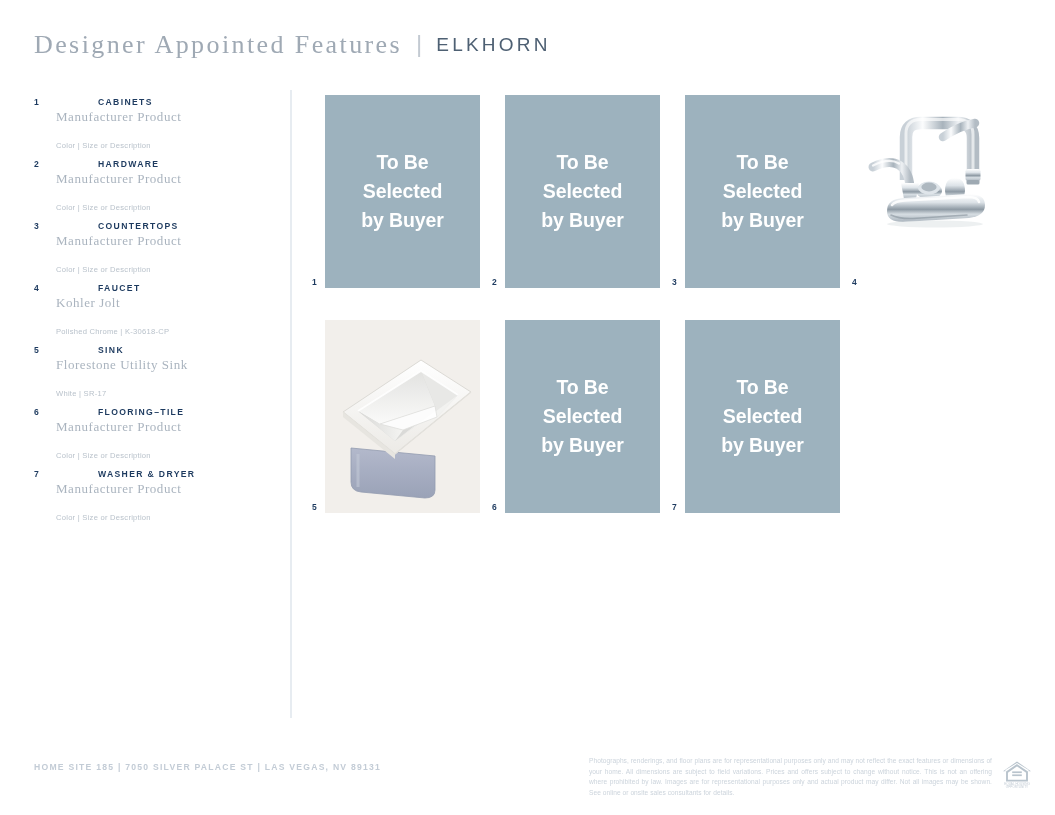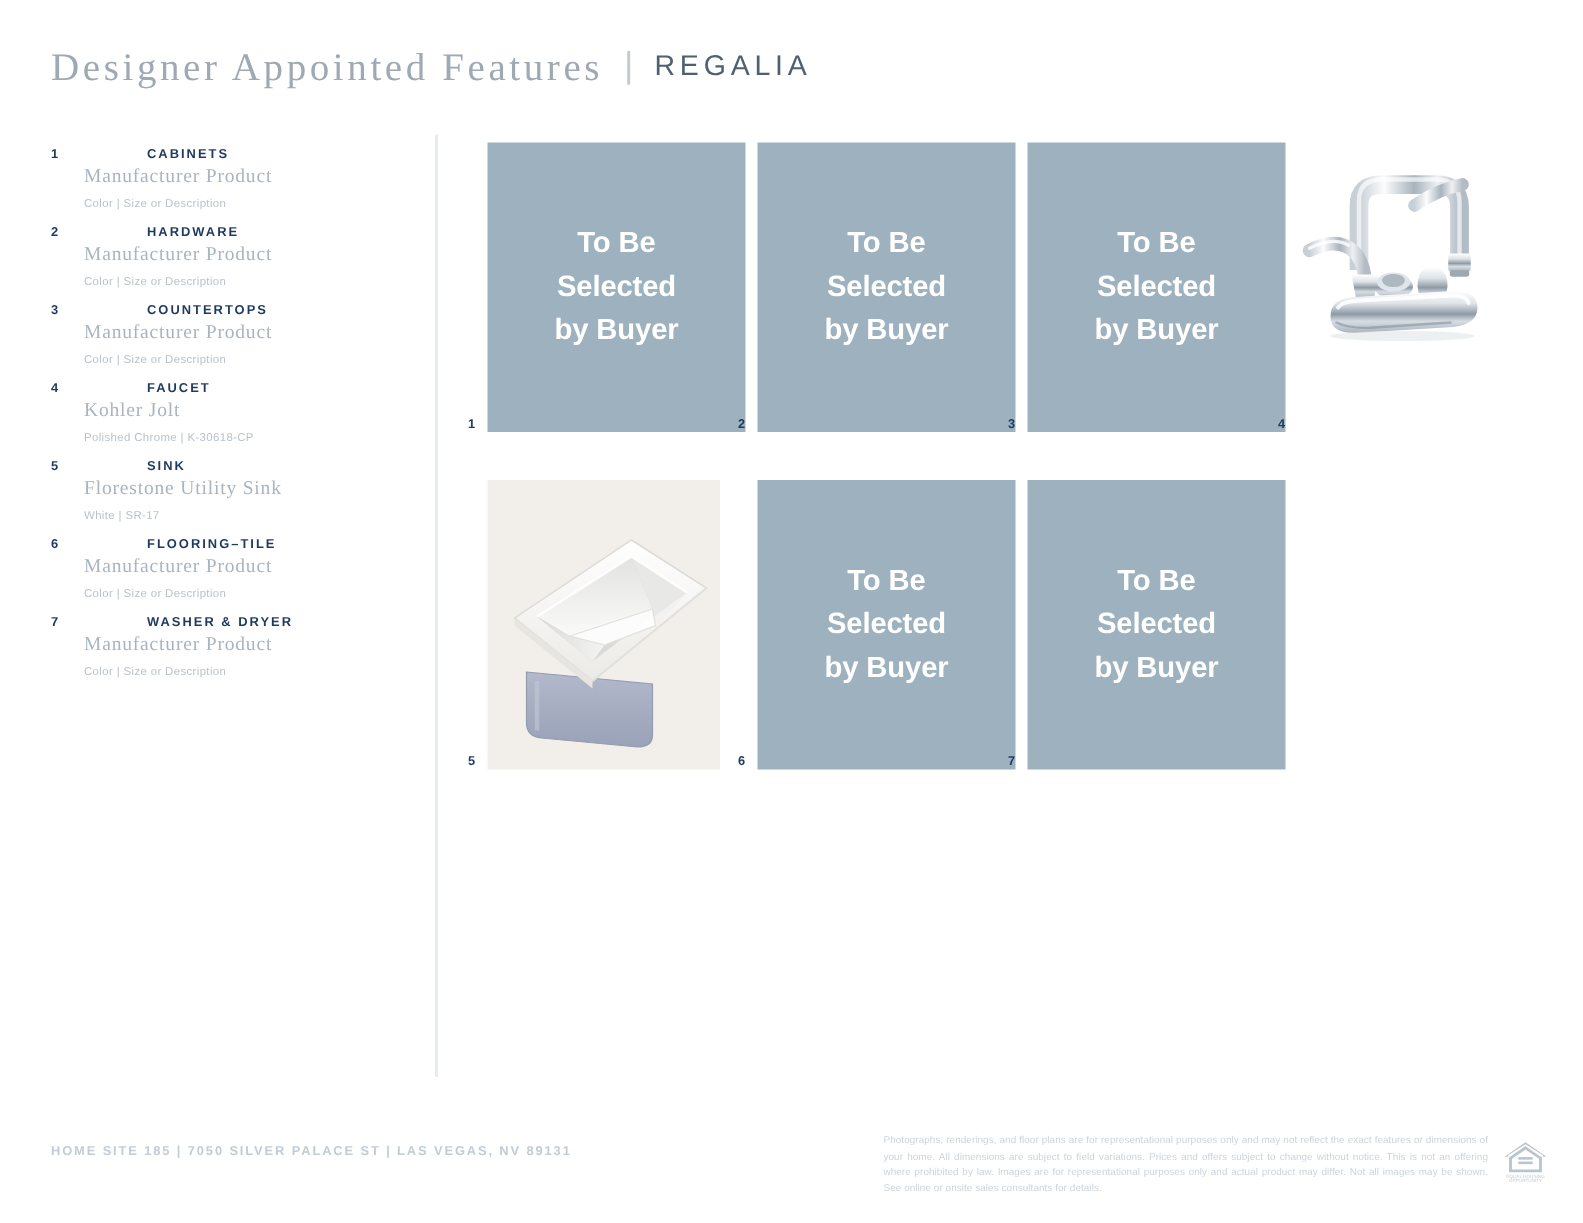--- a/index.html
+++ b/index.html
@@ -94,21 +94,21 @@
     font-family: "Liberation Serif", serif;
     font-size: 13px;
     color: #aab4bf;
     letter-spacing: 0.55px;
     line-height: 1.18;
   }
   .feature-meta {
     font-size: 7.6px;
     color: #b9c2cb;
     letter-spacing: 0.25px;
-    margin-top: 7px;
+    margin-top: 17px;
   }
 
   
   #vertical-divider {
     position: absolute;
     left: 290px;
     top: 90px;
     width: 2px;
     height: 628px;
     background: #e7ecf1;
@@ -128,21 +128,21 @@
   .tile-cell {
     position: absolute;
     top: 0;
     width: 156px;
     height: 193px;
   }
   .tile-box {
     position: absolute;
     left: 13px;
     top: 0;
-    width: 172px;
+    width: 155px;
     height: 193px;
     background: #9db2be;
     display: flex;
     align-items: center;
     justify-content: center;
   }
   .tile-placeholder-text {
     color: #ffffff;
     font-size: 19.5px;
     font-weight: bold;
@@ -207,21 +207,21 @@
     height: 31px;
   }
 </style>
 </head>
 <body>
 
 <div id="header">
   <div class="title-row">
     <span id="title-main">Designer Appointed Features</span>
     <span id="title-pipe">|</span>
-    <span id="title-sub">REGALIA</span>
+    <span id="title-sub">ELKHORN</span>
   </div>
 </div>
 
 <div id="features-list">
 
   <div class="feature">
     <div class="feature-head">
       <span class="feature-num">1</span>
       <span class="feature-name">CABINETS</span>
     </div>

